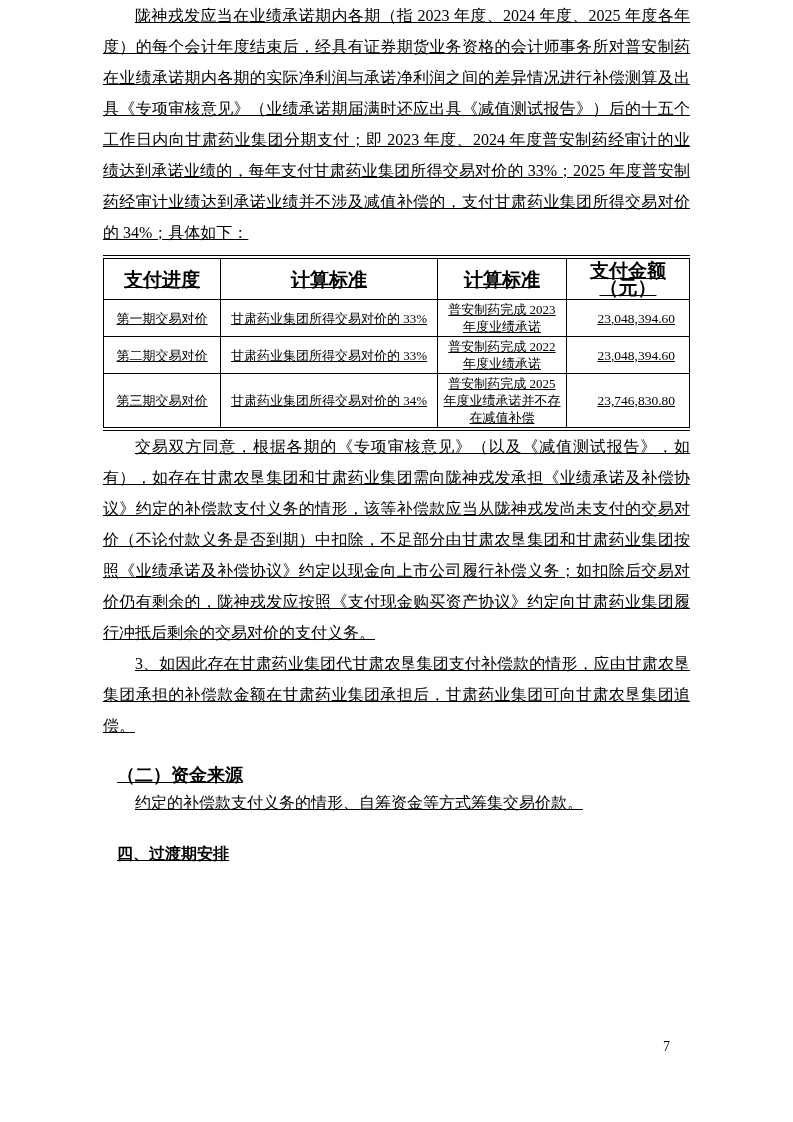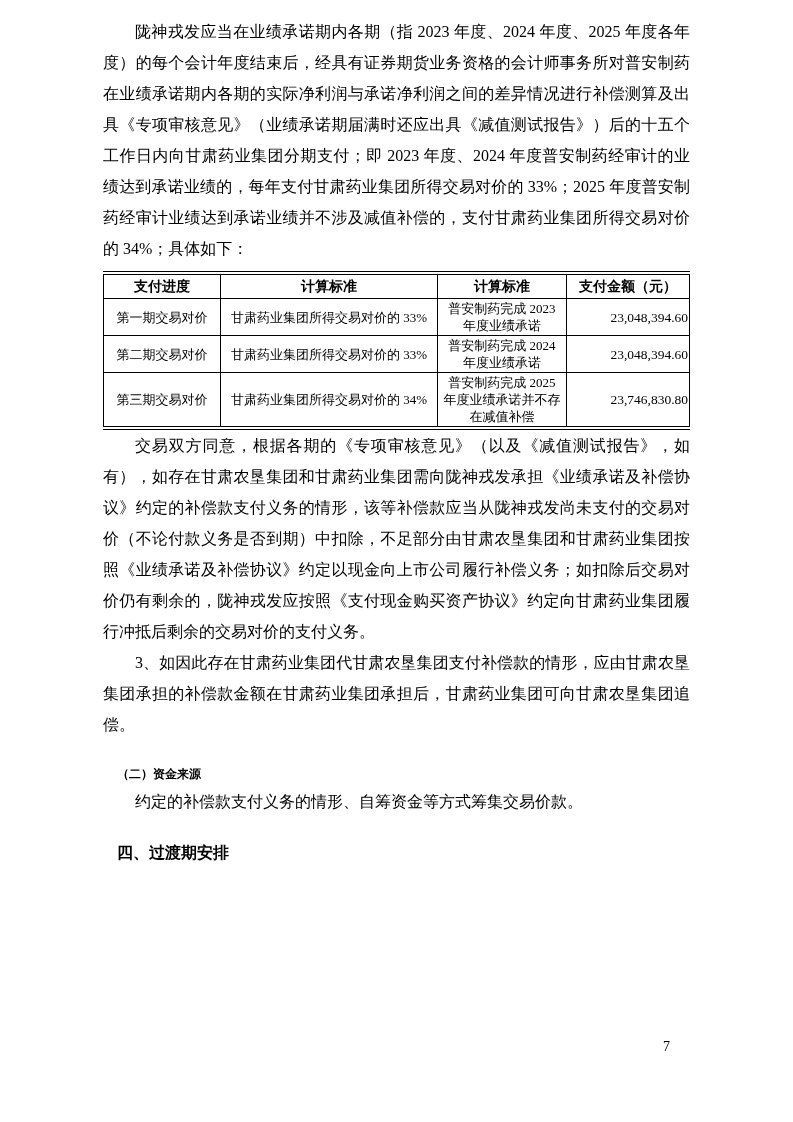--- a/index.html
+++ b/index.html
@@ -12,22 +12,23 @@
     width: 793px;
     height: 1122px;
     background: #ffffff;
     color: #000000;
     font-family: "Liberation Serif", "DejaVu Serif", serif;
     overflow: hidden;
   }
   .content {
     position: absolute;
     left: 103px;
-    top: 16px;
+    top: 0;
     width: 587px;
+    text-decoration: underline;
   }
   p.body-para {
     margin: 0;
     font-size: 16px;
     line-height: 31px;
     text-align: justify;
     text-justify: inter-ideograph;
     text-indent: 32px;
   }
   .p1 { margin-top: 92px; }
@@ -46,37 +47,37 @@
   }
   .payment-table th, .payment-table td {
     border: 1px solid #000;
     text-align: center;
     vertical-align: middle;
   }
   .payment-table th {
     font-weight: bold;
     padding: 3px 2px;
     line-height: 17px;
-    font-size: 14px;
+    font-size: 19px;
   }
   .payment-table td {
     padding: 1px 3px;
     line-height: 17px;
   }
   .payment-table td.col-3 {
     text-align: right;
-    padding-right: 1px;
+    padding-right: 14px;
     font-size: 13.5px;
   }
   .heading-l3 {
     margin: 22px 0 0 0;
     padding-left: 14px;
     font-family: "Liberation Sans", "DejaVu Sans", sans-serif;
     font-weight: bold;
-    font-size: 12px;
+    font-size: 18px;
     line-height: 24px;
   }
   .heading-l2 {
     margin: 22px 0 0 0;
     padding-left: 14px;
     font-family: "Liberation Sans", "DejaVu Sans", sans-serif;
     font-weight: bold;
     font-size: 16px;
     line-height: 28px;
   }
@@ -114,21 +115,21 @@
       <tbody>
           <tr>
             <td class="col-0">第一期交易对价</td>
             <td class="col-1">甘肃药业集团所得交易对价的 33%</td>
             <td class="col-2">普安制药完成 2023 年度业绩承诺</td>
             <td class="col-3">23,048,394.60</td>
           </tr>
           <tr>
             <td class="col-0">第二期交易对价</td>
             <td class="col-1">甘肃药业集团所得交易对价的 33%</td>
-            <td class="col-2">普安制药完成 2024 年度业绩承诺</td>
+            <td class="col-2">普安制药完成 2022 年度业绩承诺</td>
             <td class="col-3">23,048,394.60</td>
           </tr>
           <tr>
             <td class="col-0">第三期交易对价</td>
             <td class="col-1">甘肃药业集团所得交易对价的 34%</td>
             <td class="col-2">普安制药完成 2025 年度业绩承诺并不存在减值补偿</td>
             <td class="col-3">23,746,830.80</td>
           </tr>
         </tbody>
     </table>

